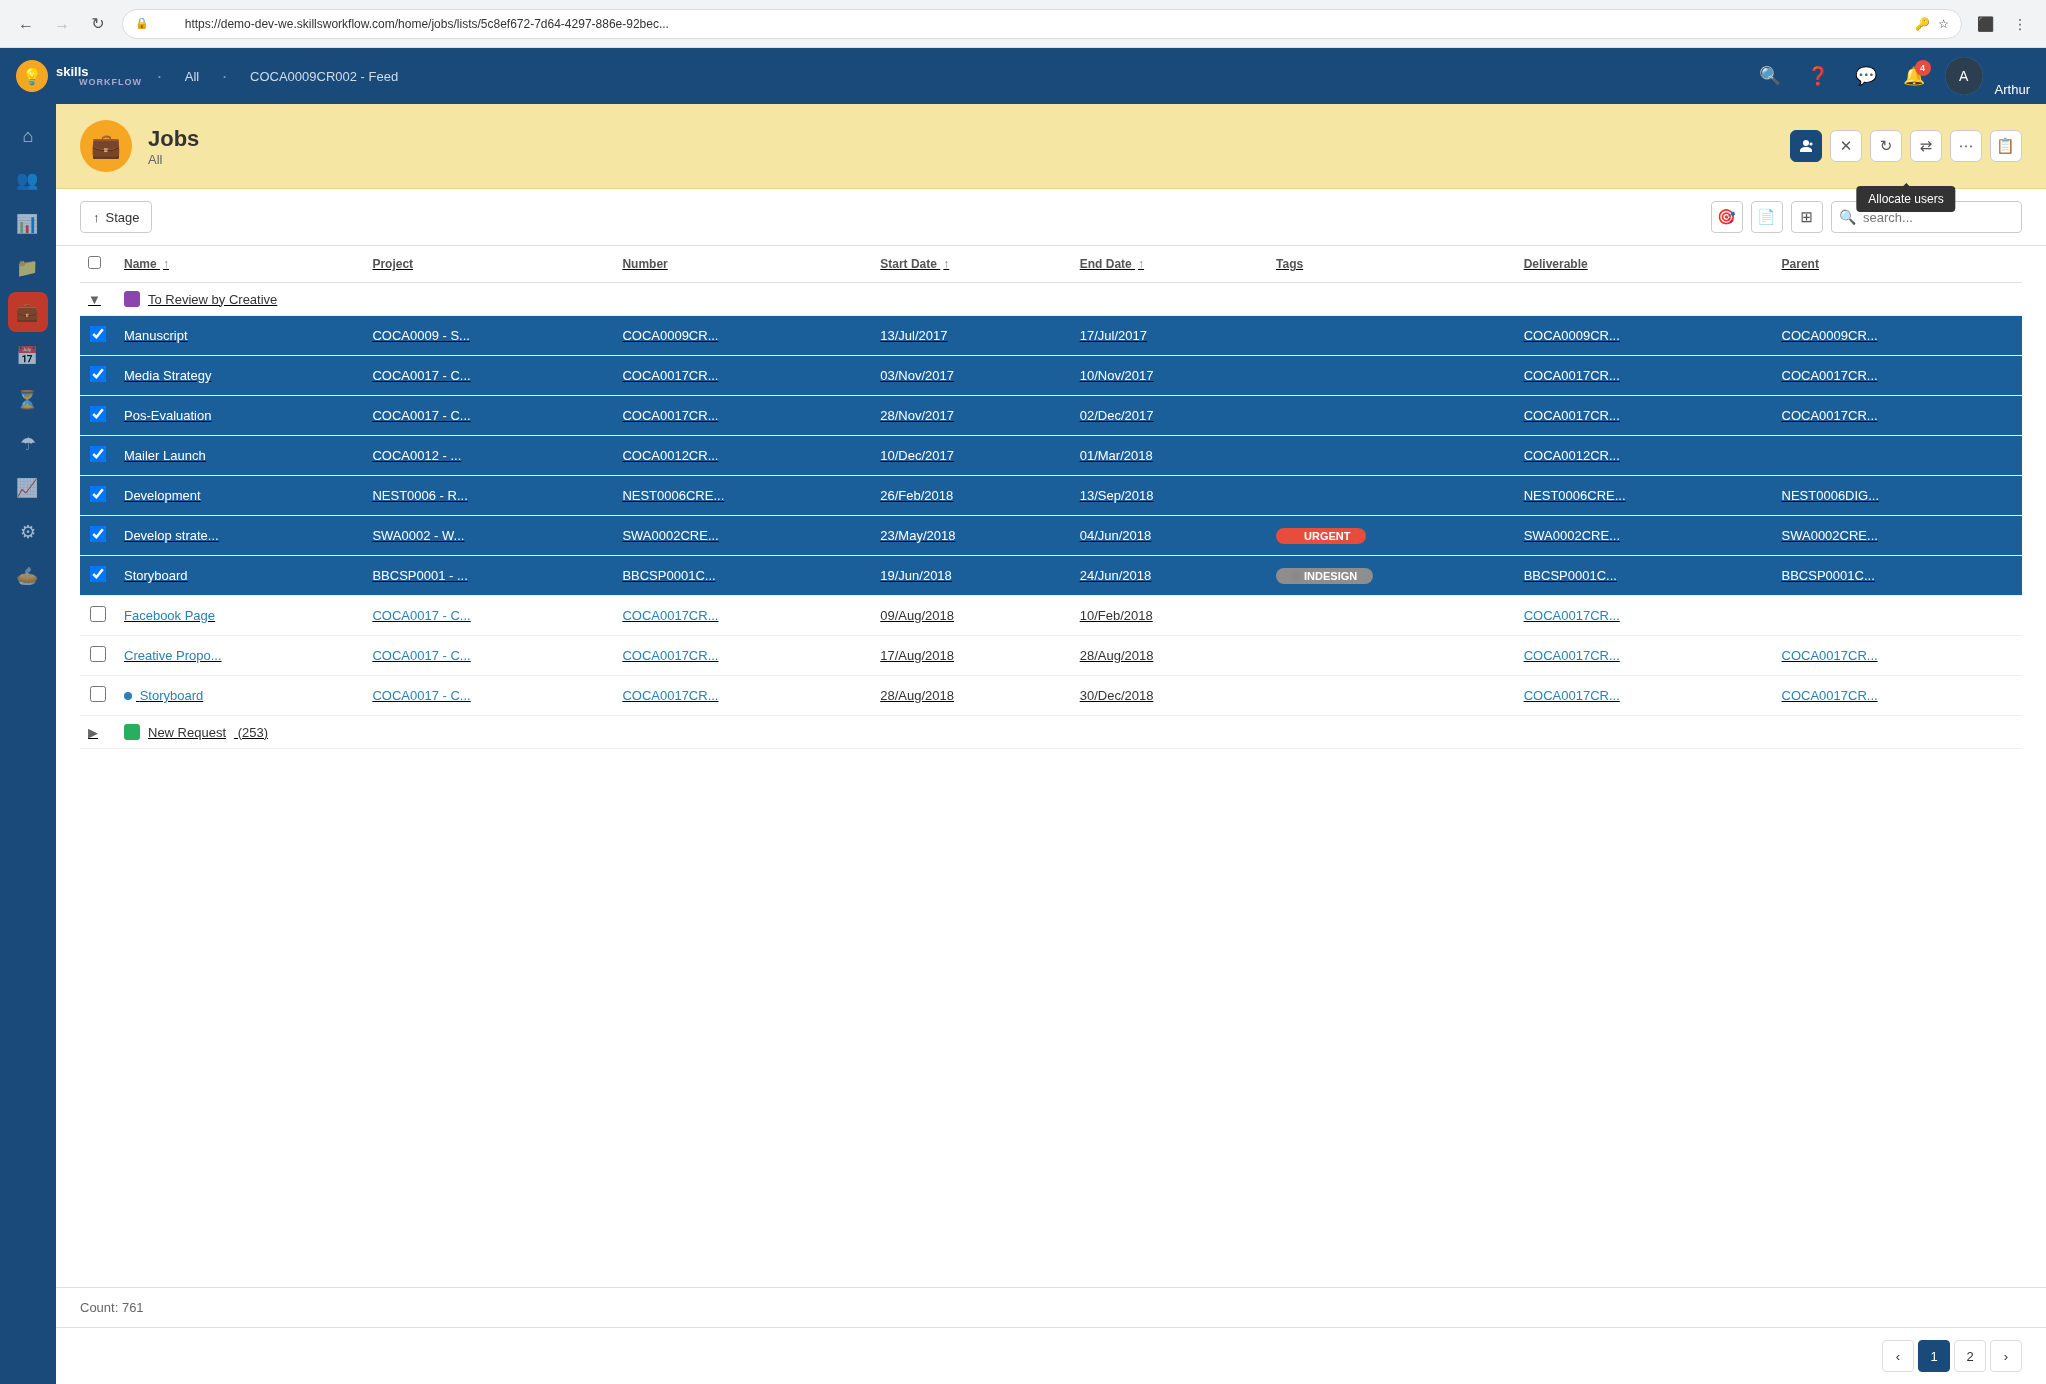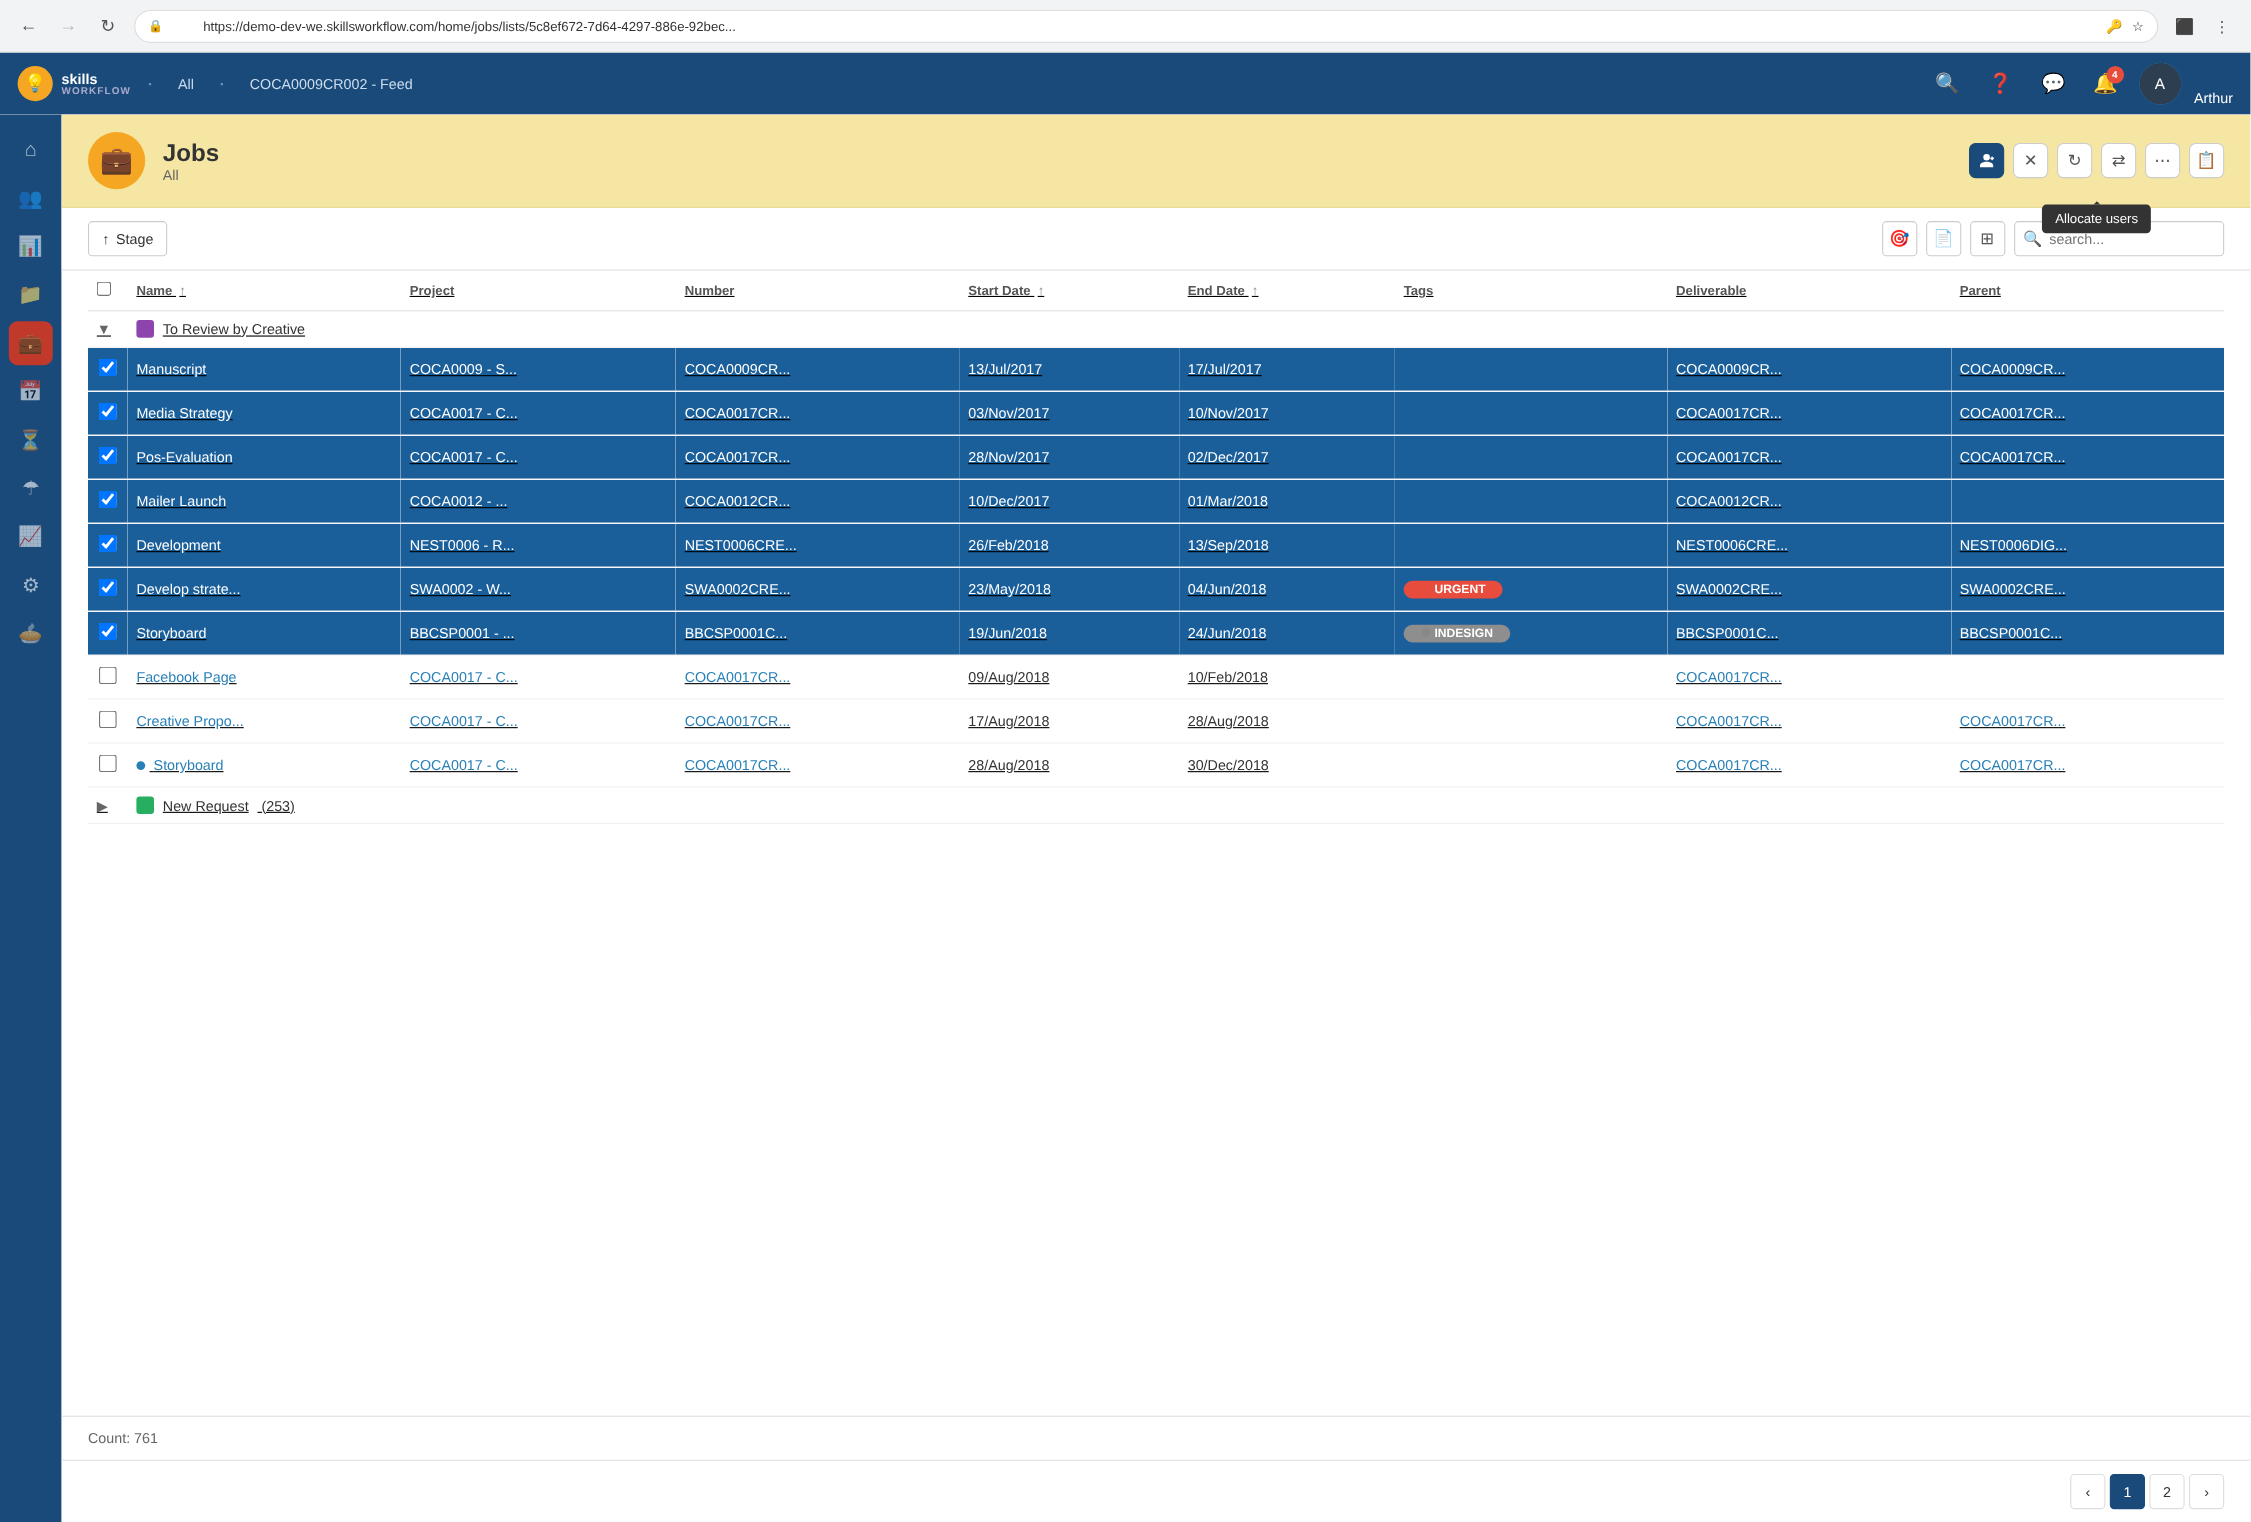--- a/index.html
+++ b/index.html
@@ -64,21 +64,21 @@
     }
     .logo {
       display: flex; align-items: center; gap: 8px; color: white; font-weight: bold; font-size: 15px;
     }
     .logo-icon {
       width: 32px; height: 32px; background: #f5a623; border-radius: 50%;
       display: flex; align-items: center; justify-content: center; color: white; font-size: 16px;
     }
     .logo-text { display: flex; flex-direction: column; line-height: 1; }
     .logo-skills { font-size: 13px; font-weight: bold; color: white; }
-    .logo-workflow { font-size: 9px; color: #aac; letter-spacing: 1px; }
+    .logo-workflow { font-size: 9px; color: #aac; letter-spacing: 1px; margin-left: 23px; }
     .nav-sep { color: #7a9abc; font-size: 8px; }
     .nav-pill {
       color: #cde; font-size: 13px; cursor: pointer; padding: 4px 8px;
       border-radius: 12px;
     }
     .nav-spacer { flex: 1; }
     .nav-actions { display: flex; align-items: center; gap: 12px; }
     .nav-icon-btn {
       width: 36px; height: 36px; border-radius: 50%; border: none;
       background: transparent; cursor: pointer; display: flex; align-items: center; justify-content: center;

